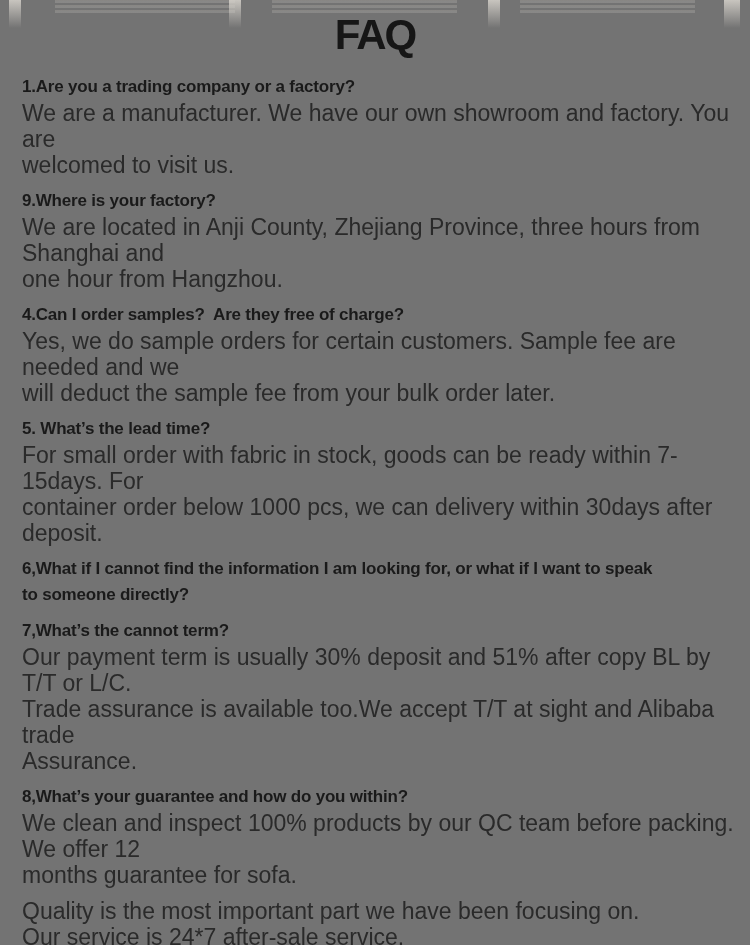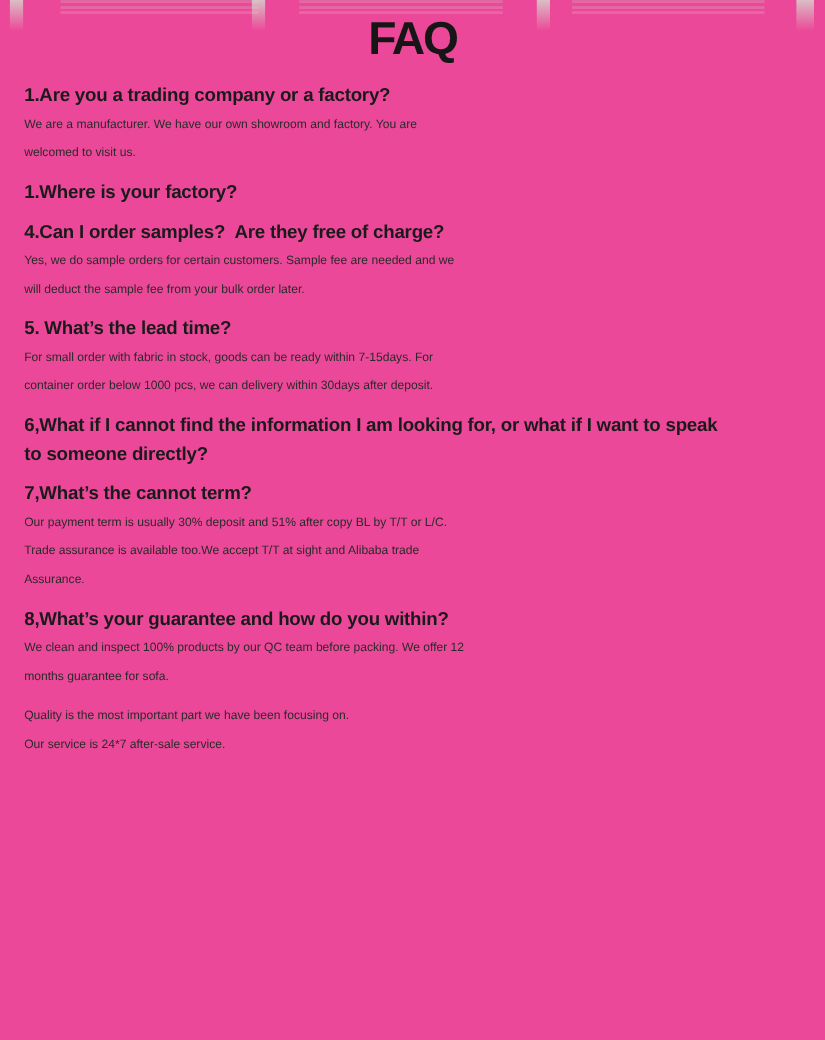--- a/index.html
+++ b/index.html
@@ -4,21 +4,21 @@
 <style>
   html, body {
     margin: 0;
     padding: 0;
     background: #ffffff;
   }
   .page {
     position: relative;
     width: 750px;
     height: 945px;
-    background: #ec4899;
+    background: #737373;
     overflow: hidden;
     font-family: "Liberation Sans", sans-serif;
     color: #262626;
   }
   
   .top-artifacts {
     position: absolute;
     top: 0; left: 0;
     width: 750px; height: 30px;
     pointer-events: none;
@@ -71,21 +71,21 @@
     white-space: pre-wrap;
     line-height: 26px;
   }
   .question {
     font-size: 17px;
     font-weight: 700;
     letter-spacing: -0.2px;
     color: #1a1a1a;
   }
   .answer {
-    font-size: 11px;
+    font-size: 23px;
     font-weight: 400;
     color: #2a2a2a;
   }
 </style>
 </head>
 <body>
 
 <div class="page">
 
   <div class="top-artifacts">
@@ -102,21 +102,23 @@
 
   <section class="faq-list">
 
     <div class="qa">
       <p class="question">1.Are you a trading company or a factory?</p>
       <p class="answer">We are a manufacturer. We have our own showroom and factory. You are
 welcomed to visit us.</p>
     </div>
 
     <div class="qa">
-      <p class="question">1.Where is your factory?</p>
+      <p class="question">9.Where is your factory?</p>
+      <p class="answer">We are located in Anji County, Zhejiang Province, three hours from Shanghai and
+one hour from Hangzhou.</p>
     </div>
 
 
     <div class="qa">
       <p class="question">4.Can I order samples?  Are they free of charge?</p>
       <p class="answer">Yes, we do sample orders for certain customers. Sample fee are needed and we
 will deduct the sample fee from your bulk order later.</p>
     </div>
 
     <div class="qa">

